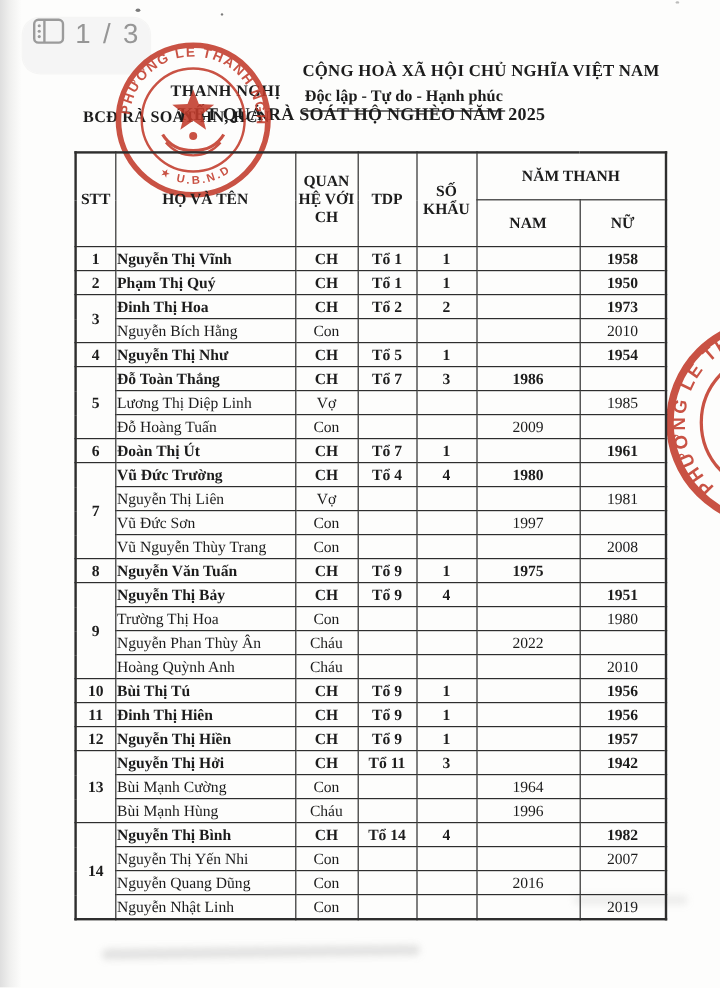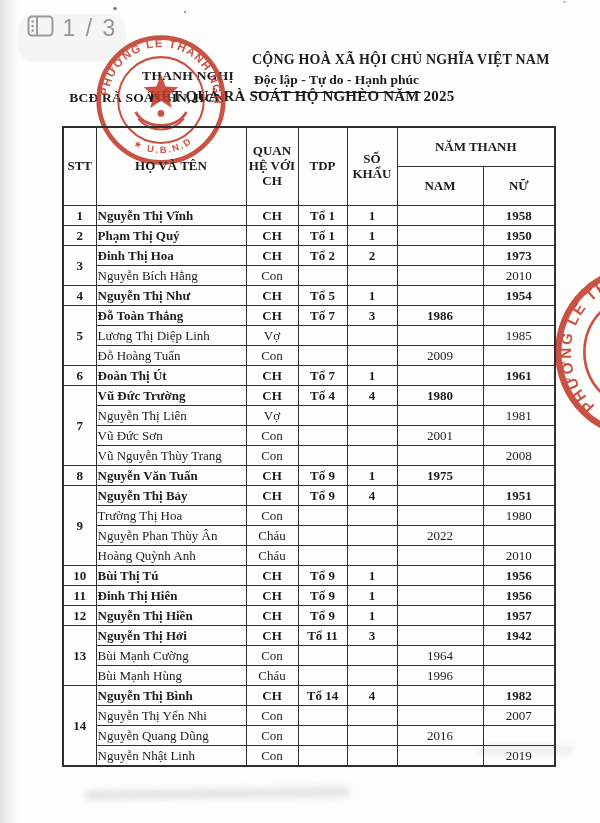--- a/index.html
+++ b/index.html
@@ -248,21 +248,21 @@
         <td class="c-tdp"></td>
         <td class="c-sk"></td>
         <td class="c-nam"></td>
         <td class="c-nu">1981</td>
       </tr>
       <tr>
         <td class="c-name">Vũ Đức Sơn</td>
         <td class="c-rel">Con</td>
         <td class="c-tdp"></td>
         <td class="c-sk"></td>
-        <td class="c-nam">2001</td>
+        <td class="c-nam">1997</td>
         <td class="c-nu"></td>
       </tr>
       <tr>
         <td class="c-name">Vũ Nguyễn Thùy Trang</td>
         <td class="c-rel">Con</td>
         <td class="c-tdp"></td>
         <td class="c-sk"></td>
         <td class="c-nam"></td>
         <td class="c-nu">2008</td>
       </tr>

